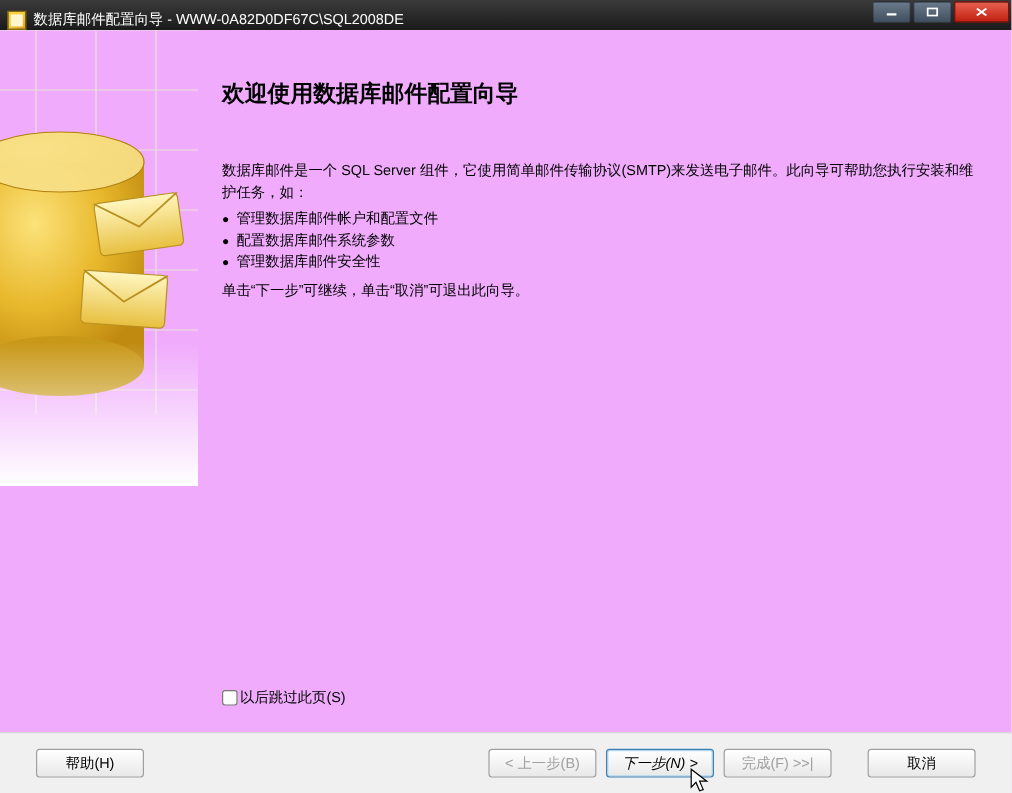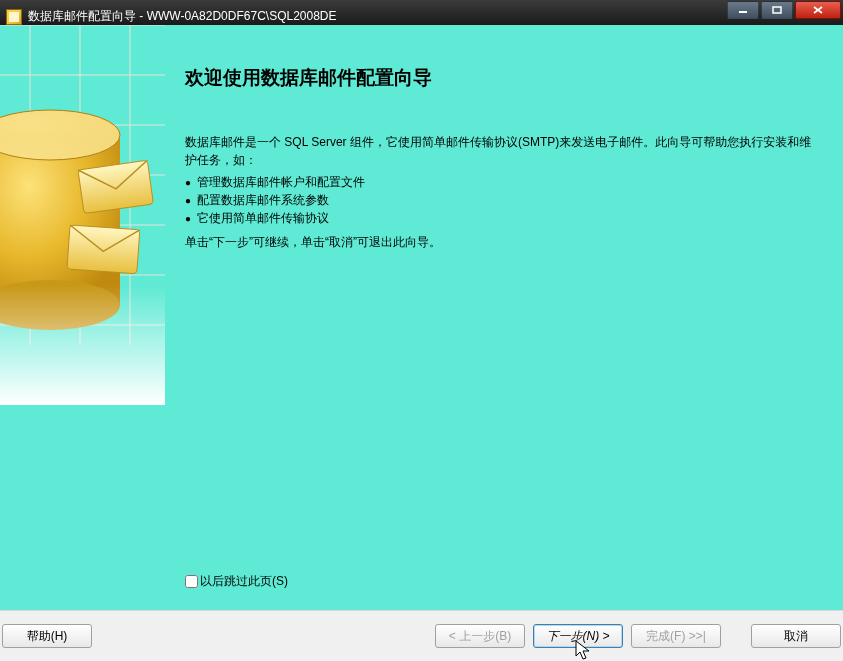--- a/index.html
+++ b/index.html
@@ -57,21 +57,21 @@
       width: 46px;
       background: linear-gradient(to bottom, #e86050 0%, #c02010 100%);
       border-color: #801008;
     }
     .win-btn svg { display: block; }
 
     
     .content {
       position: relative;
       height: 586px;
-      background: #5eead4;
+      background: #f0abfc;
       border-bottom: 1px solid #d8d8d8;
       overflow: hidden;
     }
 
     
     .side-art {
       position: absolute;
       left: 0; top: 0;
       width: 165px;
       height: 100%;
@@ -131,21 +131,21 @@
       font-size: 12px;
       color: #000;
     }
 
     
     .button-bar {
       height: 50px;
       background: #f0f0f0;
       display: flex;
       align-items: center;
-      padding: 0 2px;
+      padding: 0 30px;
       gap: 8px;
     }
     .spacer { flex: 1; }
     .btn {
       min-width: 90px;
       height: 24px;
       padding: 0 12px;
       font-size: 12px;
       font-family: inherit;
       background: linear-gradient(to bottom, #ffffff 0%, #e8e8e8 100%);
@@ -252,21 +252,21 @@
   </div>
 
   <div class="text-area">
     <h1 class="heading">欢迎使用数据库邮件配置向导</h1>
 
     <p class="intro">数据库邮件是一个 SQL Server 组件，它使用简单邮件传输协议(SMTP)来发送电子邮件。此向导可帮助您执行安装和维护任务，如：</p>
 
     <ul class="bullet-list">
       <li>管理数据库邮件帐户和配置文件</li>
       <li>配置数据库邮件系统参数</li>
-      <li>它使用简单邮件传输协议</li>
+      <li>管理数据库邮件安全性</li>
     </ul>
 
     <p class="instruction">单击“下一步”可继续，单击“取消”可退出此向导。</p>
   </div>
 
   <div class="skip-row">
     <input type="checkbox" id="skip" style="">
     <label for="skip">以后跳过此页(S)</label>
   </div>
 </div>

